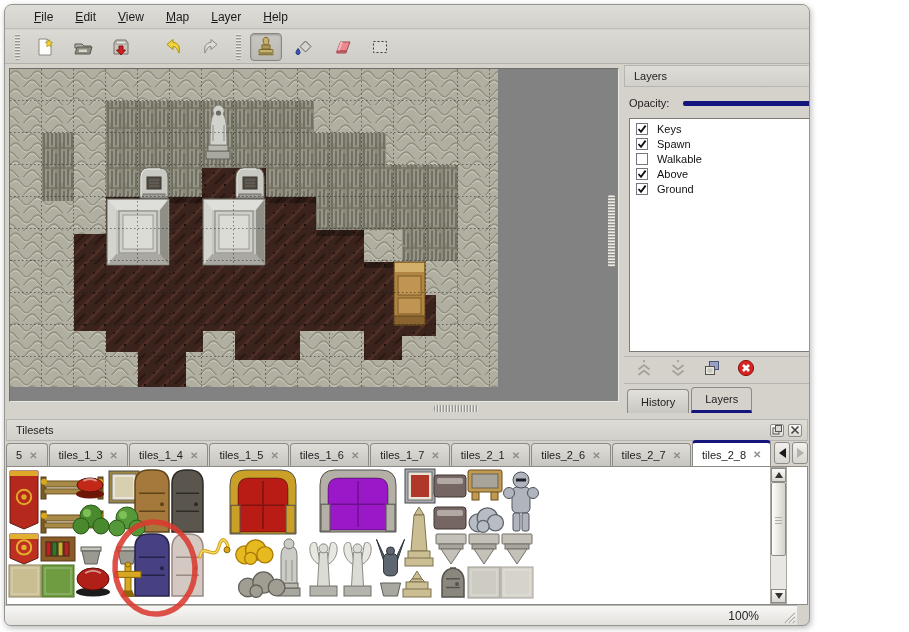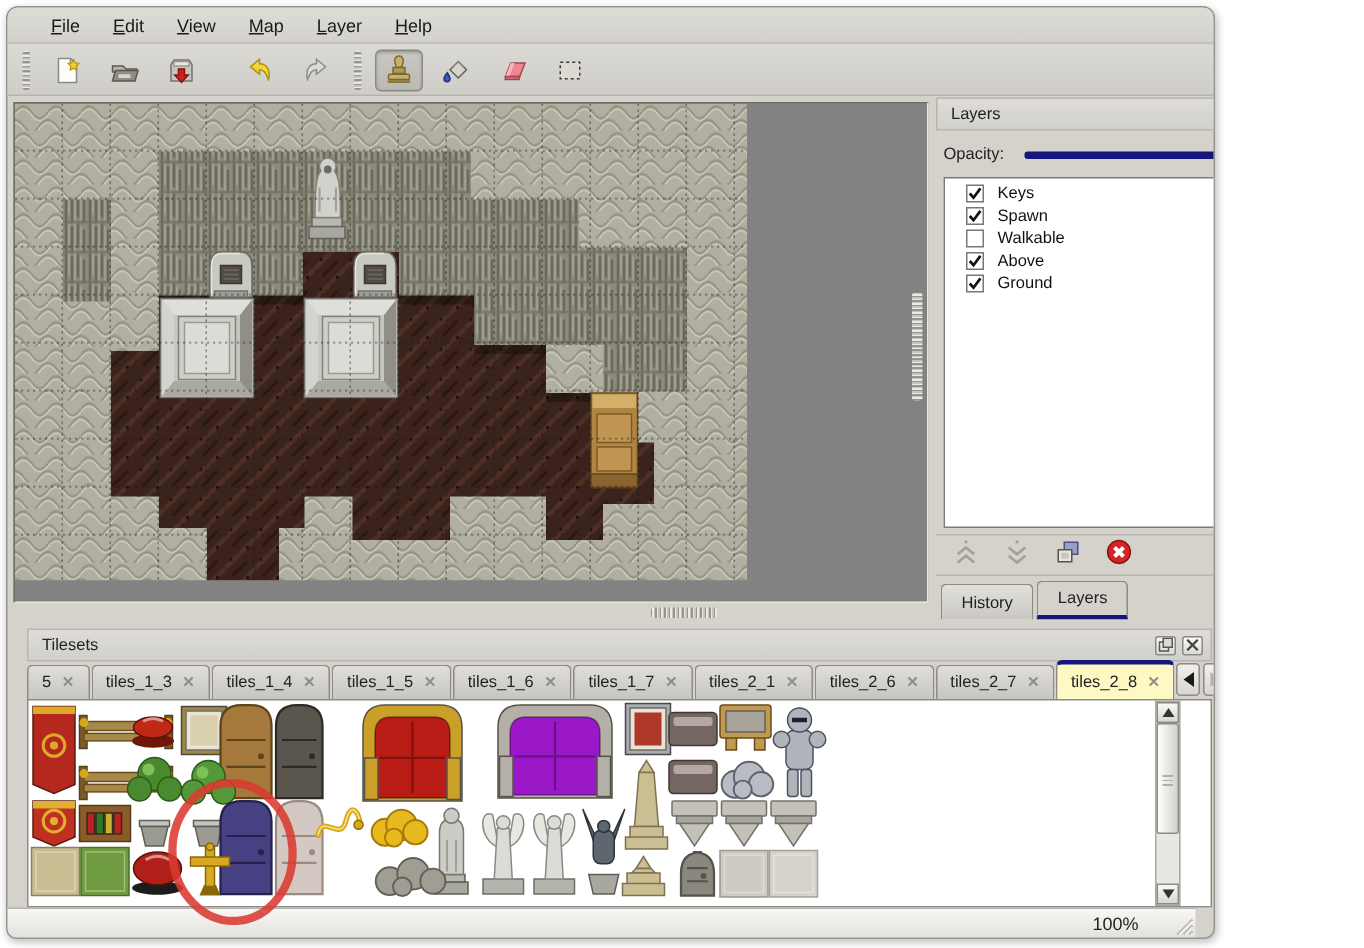--- a/index.html
+++ b/index.html
@@ -43,42 +43,42 @@
   .opacity-row{position:absolute;left:6px;right:4px;top:28px;height:20px;display:flex;align-items:center;}
   .opacity-row .lab{font-size:11px;color:#222;width:52px;}
   .slider{position:relative;flex:1;height:18px;}
   .slider .track{position:absolute;left:2px;right:2px;top:7px;height:5px;border-radius:2px;background:#14167d;}
   .slider .handle{position:absolute;right:0;top:1px;width:28px;height:16px;border:1px solid #8d8b85;border-radius:4px;
     background:linear-gradient(#fcfcfa,#d6d4ce);}
   .slider .handle i{position:absolute;left:7px;top:4px;width:14px;height:8px;display:block;
     background:repeating-linear-gradient(90deg,#b0aea8 0 1px,transparent 1px 4px);}
   .layer-list{position:absolute;left:6px;right:5px;top:53px;height:234px;background:#fff;
     border:1px solid #7c7a74;overflow:hidden;padding-top:2px;}
-  .layer-row{height:15px;display:flex;align-items:center;padding-left:14px;}
+  .layer-row{height:15px;display:flex;align-items:center;padding-left:6px;}
   .layer-row.sel{background:#14167d;}
   .layer-row.sel .layer-label{color:#fff;}
   .cbox{width:12px;height:12px;background:#fff;border:1px solid #777;display:inline-flex;
     align-items:center;justify-content:center;flex:none;}
   .layer-label{font-size:11px;color:#111;margin-left:9px;}
   .layer-actions{position:absolute;left:1px;right:1px;top:291px;height:28px;border-top:1px solid #b7b5af;
     border-bottom:1px solid #b7b5af;display:flex;align-items:center;padding-left:8px;gap:10px;}
   .act-btn{width:24px;height:22px;display:flex;align-items:center;justify-content:center;border-radius:3px;}
   .dock-tabs{position:absolute;left:4px;top:322px;height:26px;display:flex;align-items:flex-end;}
   .dtab{height:24px;padding:0 13px;font-size:11px;color:#222;display:flex;align-items:center;
     border:1px solid #8d8b85;border-bottom:none;border-radius:4px 4px 0 0;margin-right:2px;
     background:linear-gradient(#e2e0da,#c9c7c1);}
   .dtab.active{background:#d5d2cc;height:26px;border-bottom:3px solid #14167d;}
   
-  .tilesets{position:absolute;left:0;top:414px;right:0;height:188px;margin-left:12px;}
+  .tilesets{position:absolute;left:0;top:414px;right:0;height:188px;}
   .ts-tabs{position:absolute;left:1px;top:21px;right:1px;height:26px;display:flex;align-items:flex-end;}
   .ttab{height:23px;padding:0 9px;font-size:11px;color:#222;display:flex;align-items:center;gap:7px;
     border:1px solid #8d8b85;border-bottom:none;border-radius:4px 4px 0 0;margin-right:1px;
     background:linear-gradient(#e0ded8,#c7c5bf);white-space:nowrap;}
   .ttab .x{color:#8f8d87;font-size:10px;font-weight:bold;}
-  .ttab.active{background:#fef9c3;height:26px;border-top:3px solid #14167d;}
+  .ttab.active{background:#ffffff;height:26px;border-top:3px solid #14167d;}
   .ts-arrows{margin-left:auto;display:flex;gap:2px;padding-bottom:2px;}
   .ts-arrow{width:16px;height:22px;border:1px solid #8d8b85;border-radius:3px;
     background:linear-gradient(#f2f0ec,#d8d6d0);display:flex;align-items:center;justify-content:center;}
   .tri-l{width:0;height:0;border-style:solid;border-width:5px 7px 5px 0;border-color:transparent #1a1a1a transparent transparent;}
   .tri-r{width:0;height:0;border-style:solid;border-width:5px 0 5px 7px;border-color:transparent transparent transparent #b3b1ab;}
   .ts-body{position:absolute;left:1px;right:1px;top:47px;height:139px;background:#fff;
     border:1px solid #8d8b85;overflow:hidden;}
   #tiles-svg{position:absolute;left:0;top:0;}
   .ts-scroll{position:absolute;right:22px;top:48px;width:17px;height:137px;background:#e9e7e2;
     border:1px solid #a9a7a1;}

